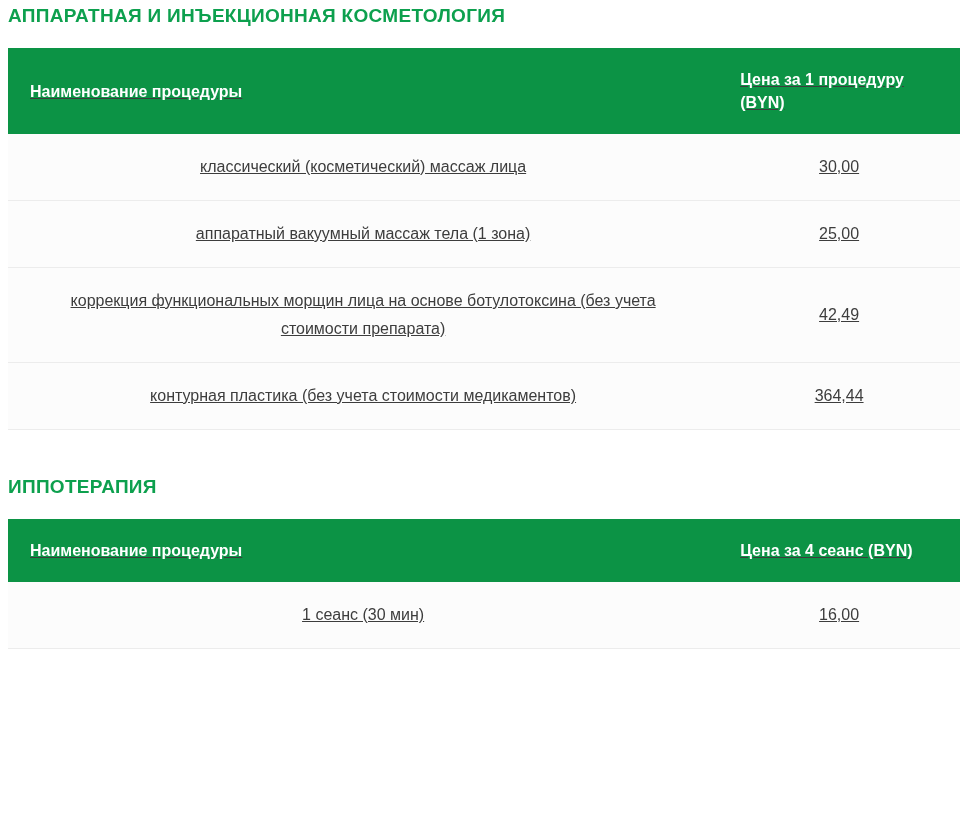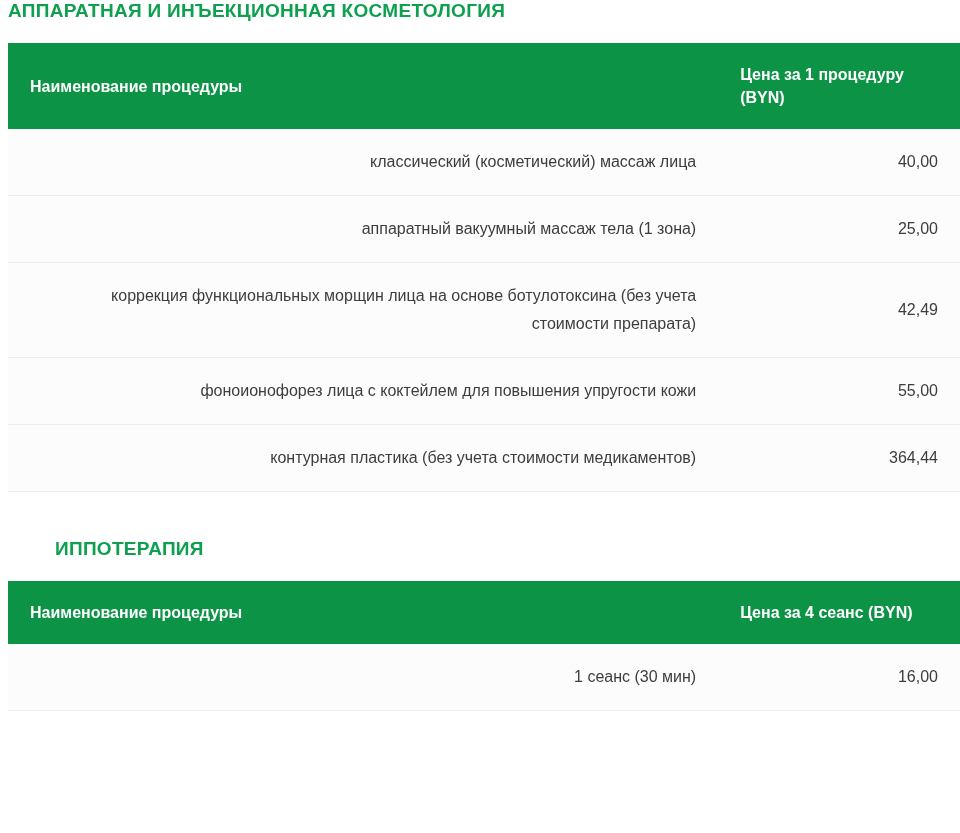--- a/index.html
+++ b/index.html
@@ -18,26 +18,27 @@
     width: 960px;
   }
   h2.section-title {
     color: #0da04e;
     font-size: 19px;
     line-height: 21px;
     font-weight: 700;
     letter-spacing: 0.3px;
     margin: 0 0 22px 0;
   }
-  h2.section-title.first { }
-  h2.section-title.second { margin-top: 46px; margin-left: 47px; }
+  h2.section-title.first { padding-top: 5px; }
+  h2.section-title.second { margin-top: 46px; }
   table.price-table {
     width: 100%;
     border-collapse: collapse;
     table-layout: fixed;
+    text-decoration: underline;
   }
   table.price-table col.col-name  { width: 74.6%; }
   table.price-table col.col-price { width: 25.4%; }
   table.price-table thead th {
     background: #0c9345;
     color: #ffffff;
     font-size: 16px;
     font-weight: 700;
     line-height: 23px;
     text-align: left;
@@ -45,21 +46,21 @@
     vertical-align: middle;
   }
   table.price-table tbody td {
     background: #fcfcfc;
     font-size: 16px;
     line-height: 28px;
     padding: 19px 22px;
     border-bottom: 1px solid #ececec;
     vertical-align: middle;
     color: #3d3d3d;
-    text-align: right;
+    text-align: center;
   }
 </style>
 </head>
 <body>
 
 <div class="page">
 
   <h2 class="section-title first">АППАРАТНАЯ И ИНЪЕКЦИОННАЯ КОСМЕТОЛОГИЯ</h2>
 
   <table class="price-table">
@@ -69,33 +70,29 @@
       </colgroup>
     <thead>
       <tr>
         <th>Наименование процедуры</th>
         <th>Цена за 1 процедуру (BYN)</th>
       </tr>
     </thead>
     <tbody>
       <tr>
         <td>классический (косметический) массаж лица</td>
-        <td>40,00</td>
+        <td>30,00</td>
       </tr>
       <tr>
         <td>аппаратный вакуумный массаж тела (1 зона)</td>
         <td>25,00</td>
       </tr>
       <tr>
         <td>коррекция функциональных морщин лица на основе ботулотоксина (без учета стоимости препарата)</td>
         <td>42,49</td>
-      </tr>
-      <tr>
-        <td>фоноионофорез лица с коктейлем для повышения упругости кожи</td>
-        <td>55,00</td>
       </tr>
       <tr>
         <td>контурная пластика (без учета стоимости медикаментов)</td>
         <td>364,44</td>
       </tr>
     </tbody>
   </table>
 
   <h2 class="section-title second">ИППОТЕРАПИЯ</h2>
 

